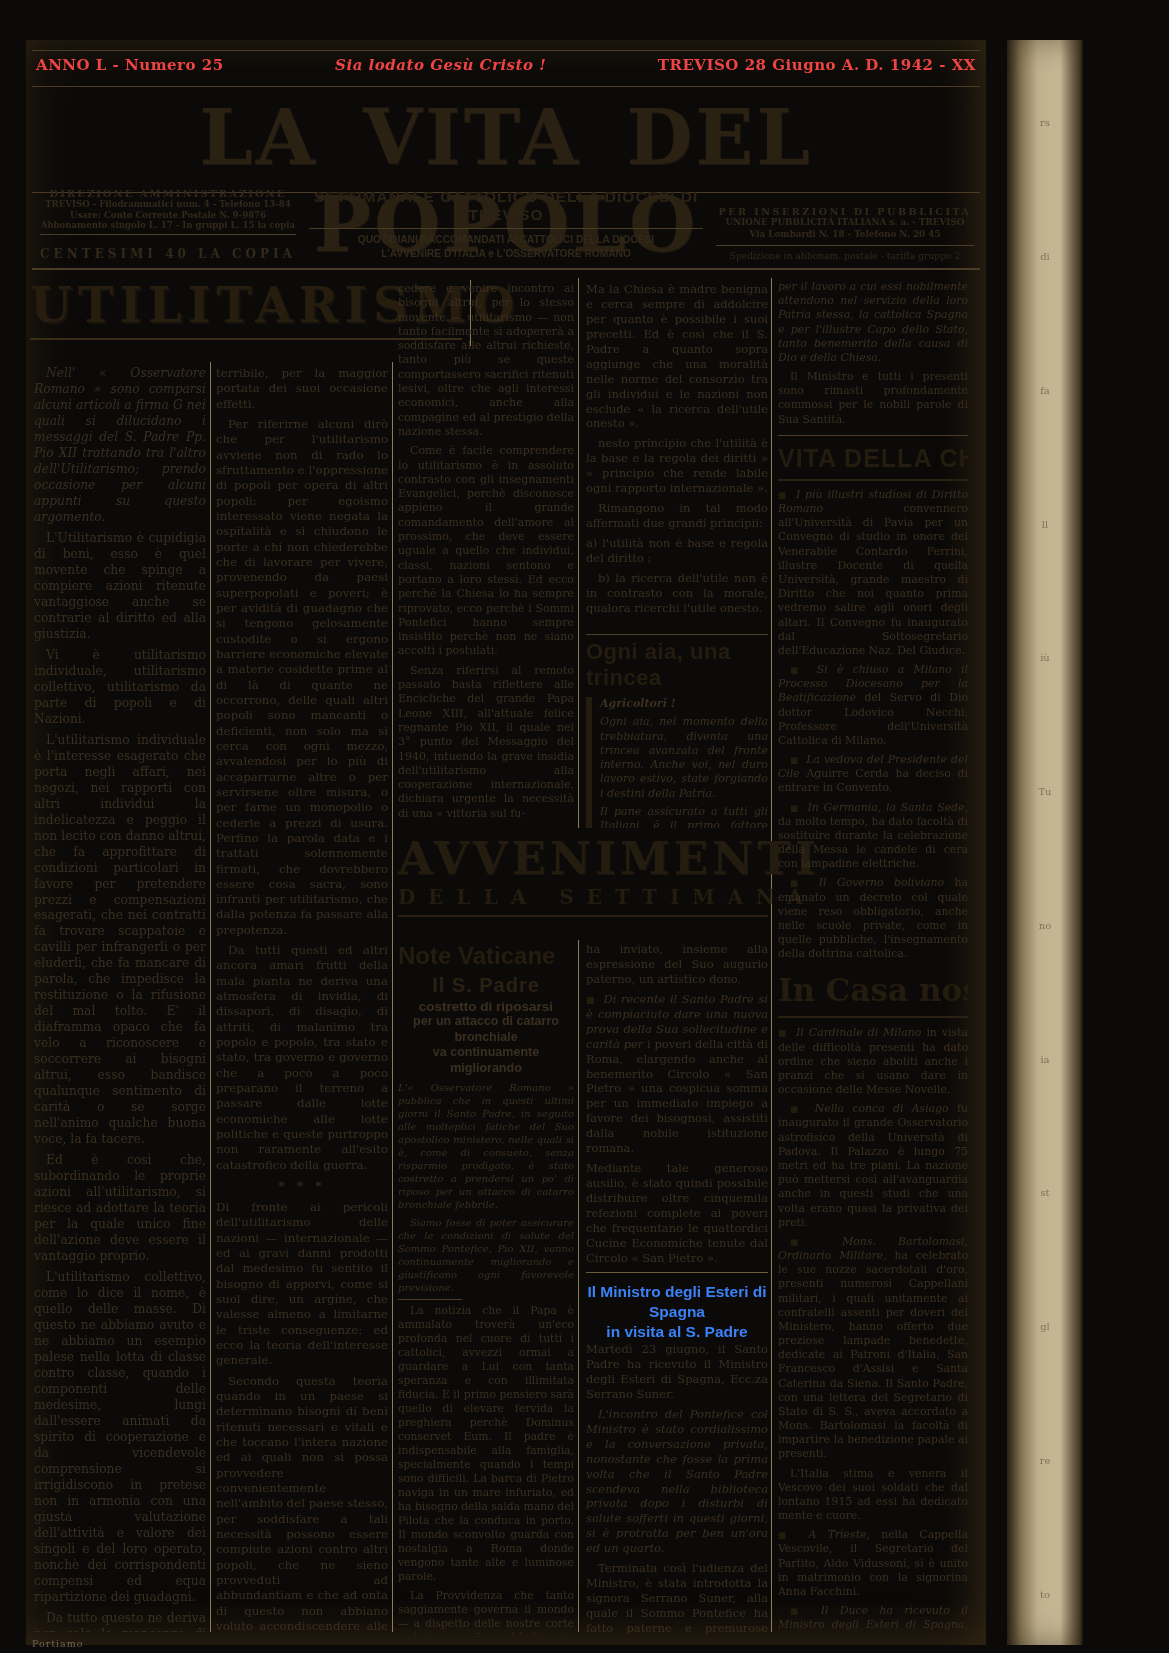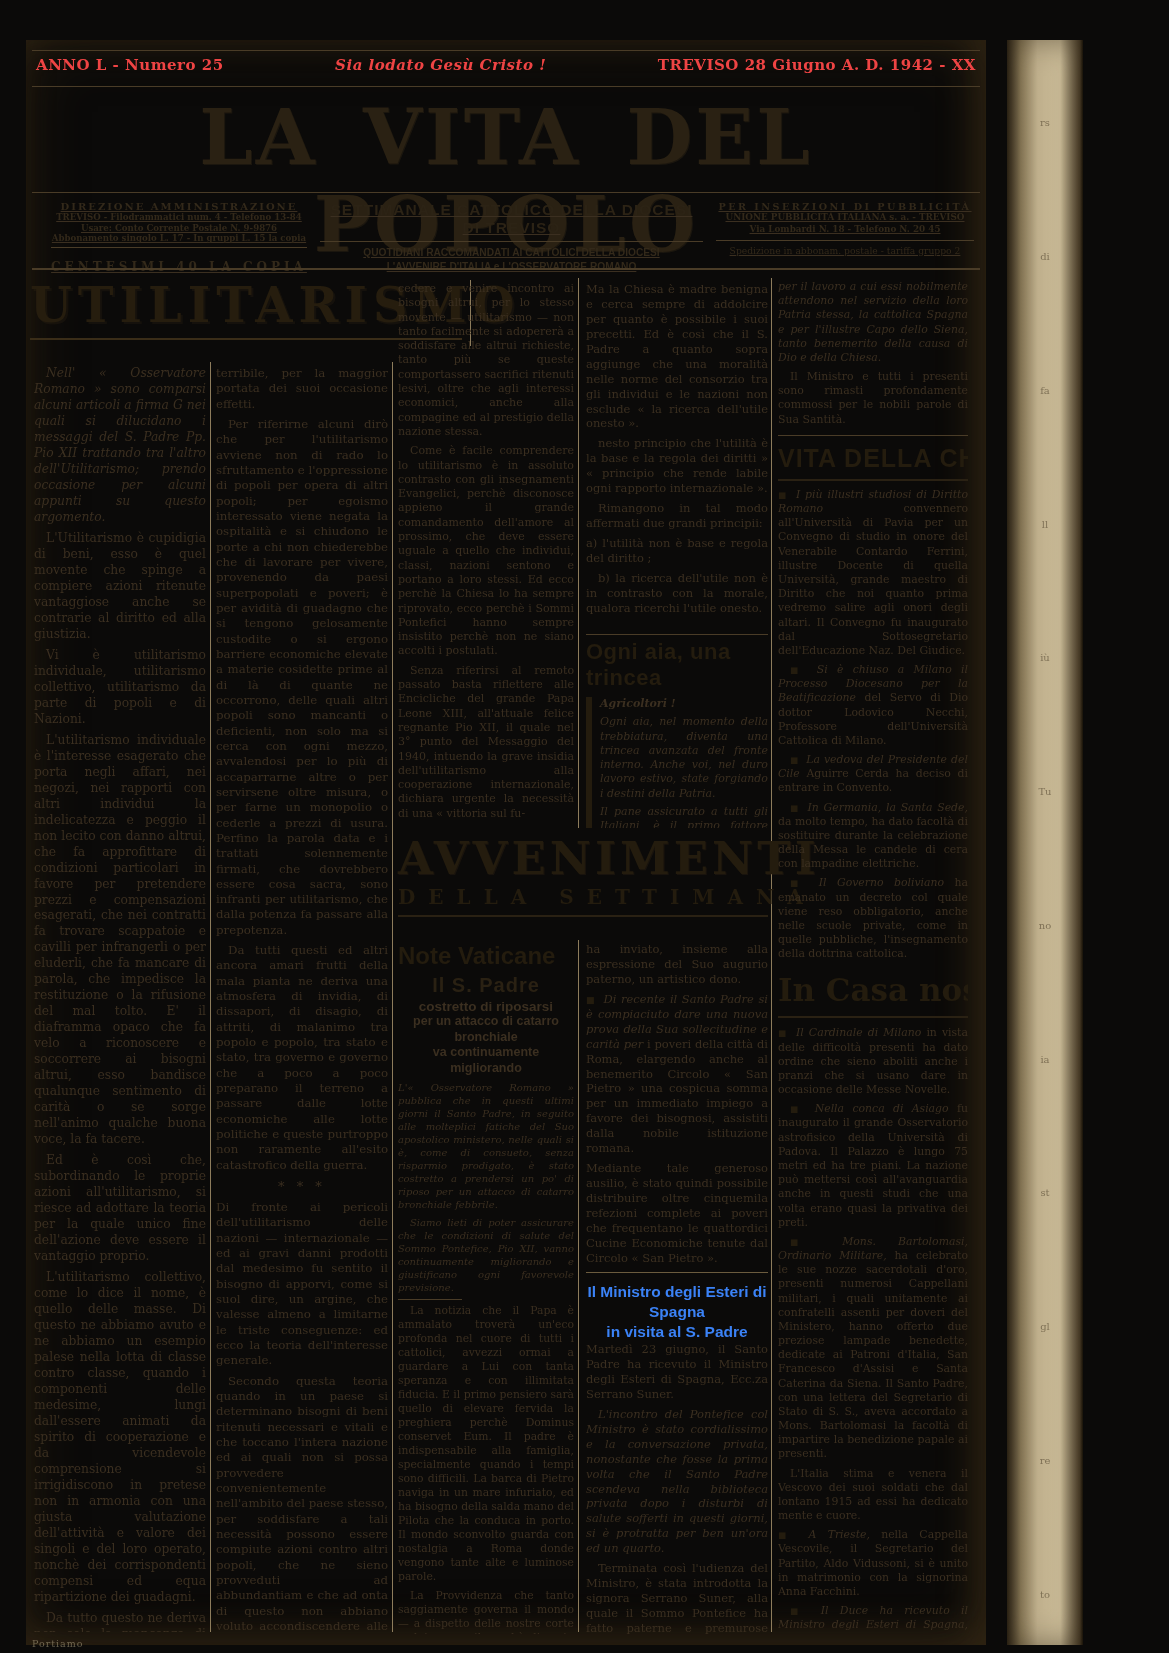--- a/index.html
+++ b/index.html
@@ -20,21 +20,21 @@
   .abs{position:absolute;}
   .rule{position:absolute;border-top:1.5px solid #4a3c27;left:6px;right:6px;}
   .vsep{position:absolute;width:1px;background:#8d7c5c;}
   
   .hdr{top:16px;left:10px;right:10px;display:flex;justify-content:space-between;align-items:baseline;
        font-size:15px;font-weight:bold;letter-spacing:.5px;color:#ef4444;}
   .hdr .c{font-style:italic;}
   .masthead{top:54px;left:0;width:100%;text-align:center;font-size:76px;line-height:1.15;font-weight:bold;
        letter-spacing:3px;word-spacing:16px;color:#2a2113;text-shadow:1px 1px 0 rgba(58,46,26,.35);}
   
-  .infobar{top:158px;left:19px;right:6px;height:66px;display:flex;align-items:flex-start;text-decoration:underline;}
+  .infobar{top:158px;left:8px;right:6px;height:66px;display:flex;align-items:flex-end;}
   .ib-cell{padding:3px 6px;color:#33291a;}
   .ib-sep{width:1px;background:#4a3c27;}
   .ib1{width:268px;text-align:center;}
   .ib1 .tiny{font-size:8.6px;font-weight:bold;line-height:1.25;}
   .ib1 .t1{font-size:10px;font-weight:bold;letter-spacing:2px;}
   .ib1 .price{font-size:12px;font-weight:bold;letter-spacing:4px;border-top:1px solid #4a3c27;margin-top:3px;padding-top:12px;}
   .ib2{flex:1;text-align:center;font-family:"Liberation Sans",sans-serif;}
   .ib2 .t1{font-size:15.5px;font-weight:bold;letter-spacing:1px;border-bottom:1px solid #4a3c27;padding-bottom:4px;margin-bottom:4px;color:#2c2315;}
   .ib2 .t2{font-size:10.2px;font-weight:bold;line-height:1.35;}
   .ib3{width:270px;text-align:center;}
@@ -204,21 +204,21 @@
   </div>
 
   <div class="abs col nv" style="left:372px;top:902px;width:176px;height:692px">
     <h2>Note Vaticane</h2>
     <div class="sh1">Il S. Padre</div>
     <div class="sh2">costretto di riposarsi</div>
     <div class="sh3">per un attacco di catarro bronchiale</div>
     <div class="sh3">va continuamente migliorando</div>
     <div class="txt lede cont">
         <p>L'« Osservatore Romano » pubblica che in questi ultimi giorni il Santo Padre, in seguito alle molteplici fatiche del Suo apostolico ministero, nelle quali si è, come di consueto, senza risparmio prodigato, è stato costretto a prendersi un po' di riposo per un attacco di catarro bronchiale febbrile.</p>
-        <p>Siamo lieti di poter assicurare che le condizioni di salute del Sommo Pontefice, Pio XII, vanno continuamente migliorando e giustificano ogni favorevole previsione.</p>
+        <p>Siamo fosse di poter assicurare che le condizioni di salute del Sommo Pontefice, Pio XII, vanno continuamente migliorando e giustificano ogni favorevole previsione.</p>
       </div>
     <div class="shortrule"></div>
     <div class="txt body">
         <p>La notizia che il Papa è ammalato troverà un'eco profonda nel cuore di tutti i cattolici, avvezzi ormai a guardare a Lui con tanta speranza e con illimitata fiducia. E il primo pensiero sarà quello di elevare fervida la preghiera perchè Dominus conservet Eum. Il padre è indispensabile alla famiglia, specialmente quando i tempi sono difficili. La barca di Pietro naviga in un mare infuriato, ed ha bisogno della salda mano del Pilota che la conduca in porto. Il mondo sconvolto guarda con nostalgia a Roma donde vengono tante alte e luminose parole.</p>
         <p>La Provvidenza che tanto saggiamente governa il mondo — a dispetto delle nostre corte vedute — sa il perchè di certe cose che a noi sembrano inesplicabili. Ad Essa noi ci affidiamo nella certezza del meglio: ma il nostro dovere è oggi quello della preghiera fiduciosa e incessante, perchè Iddio conservi alla Chiesa il suo Capo, al mondo la sua grande speranza.</p>
       </div>
 
   </div>
 
   <div class="abs col txt c4 cont" style="left:560px;top:902px;width:182px;height:692px">
@@ -236,21 +236,21 @@
       <span>in visita al S. Padre</span>
     </div>
     <div>
         <p>Martedì 23 giugno, il Santo Padre ha ricevuto il Ministro degli Esteri di Spagna, Ecc.za Serrano Suner.</p>
         <p><span class="lead-italic">L'incontro del Pontefice col Ministro è stato cordialissimo e la conversazione privata, nonostante che fosse la prima volta che il Santo Padre scendeva nella biblioteca privata dopo i disturbi di salute sofferti in questi giorni, si è protratta per ben un'ora ed un quarto. </span></p>
         <p>Terminata così l'udienza del Ministro, è stata introdotta la signora Serrano Suner, alla quale il Sommo Pontefice ha fatto paterne e premurose accoglienze, intrattenendosi ancora a parlare con l'uno e con l'altra per qualche minuto, e dopo donando loro due Rosari riccamente legati, a ricordo della visita. Sono stati, quindi, introdotti alla presenza di Sua Santità, tutti i personaggi del seguito. Il Santo Padre li ammetteva ad uno ad uno al bacio della mano, interessandosi dell'attività di ciascuno.</p>
       </div>
   </div>
 
   <div class="abs col txt c5 cont" style="left:752px;top:240px;width:190px;height:1352px">
-    <p class="it" style="text-indent:0">per il lavoro a cui essi nobilmente attendono nel servizio della loro Patria stessa, la cattolica Spagna e per l'illustre Capo dello Siena, tanto benemerito della causa di Dio e della Chiesa.</p>
+    <p class="it" style="text-indent:0">per il lavoro a cui essi nobilmente attendono nel servizio della loro Patria stessa, la cattolica Spagna e per l'illustre Capo dello Stato, tanto benemerito della causa di Dio e della Chiesa.</p>
     <p>Il Ministro e tutti i presenti sono rimasti profondamente commossi per le nobili parole di Sua Santità.</p>
     <div class="vdc">VITA DELLA CHIESA</div>
     <div>
         <p><span class="bullet">■ </span><span class="lead-italic">I più illustri studiosi di Diritto Romano </span>convennero all'Università di Pavia per un Convegno di studio in onore del Venerabile Contardo Ferrini, illustre Docente di quella Università, grande maestro di Diritto che noi quanto prima vedremo salire agli onori degli altari. Il Convegno fu inaugurato dal Sottosegretario dell'Educazione Naz. Del Giudice.</p>
         <p><span class="bullet">■ </span><span class="lead-italic">Si è chiuso a Milano il Processo Diocesano per la Beatificazione </span>del Servo di Dio dottor Lodovico Necchi, Professore dell'Università Cattolica di Milano.</p>
         <p><span class="bullet">■ </span><span class="lead-italic">La vedova del Presidente del Cile </span>Aguirre Cerda ha deciso di entrare in Convento.</p>
         <p><span class="bullet">■ </span><span class="lead-italic">In Germania, la Santa Sede, </span>da molto tempo, ha dato facoltà di sostituire durante la celebrazione della Messa le candele di cera con lampadine elettriche.</p>
         <p><span class="bullet">■ </span><span class="lead-italic">Il Governo boliviano </span>ha emanato un decreto col quale viene reso obbligatorio, anche nelle scuole private, come in quelle pubbliche, l'insegnamento della dottrina cattolica.</p>
       </div>
     <div class="icn">In Casa nostra</div>

